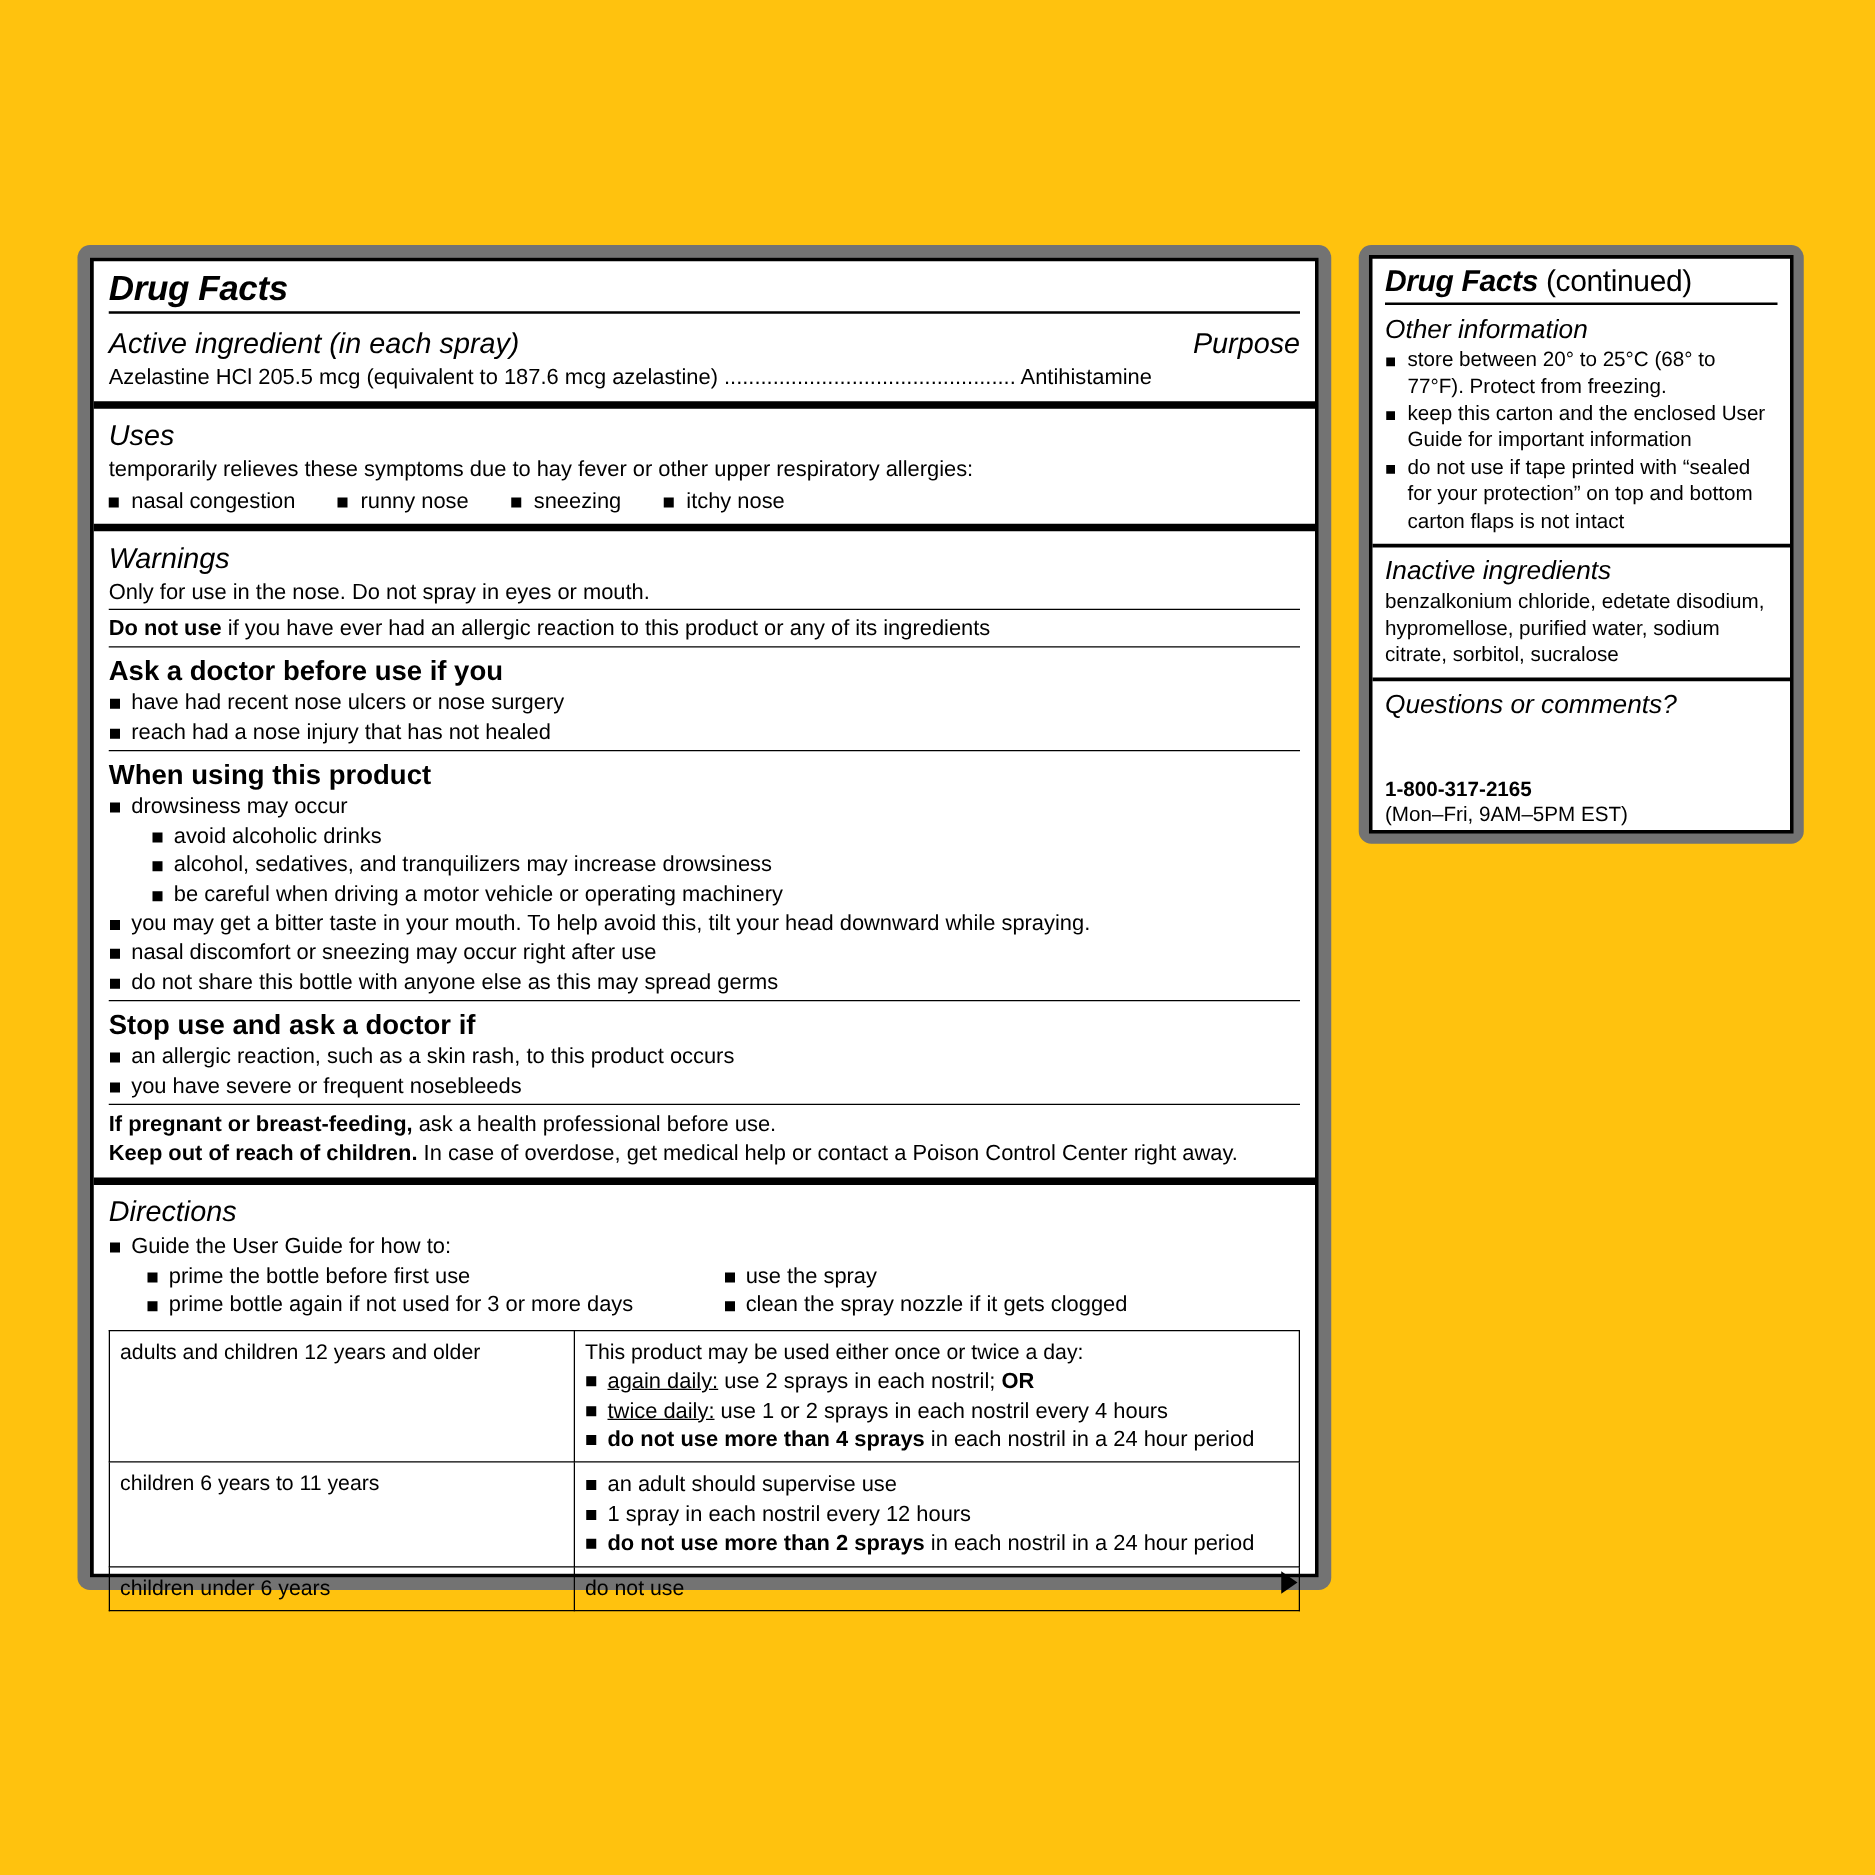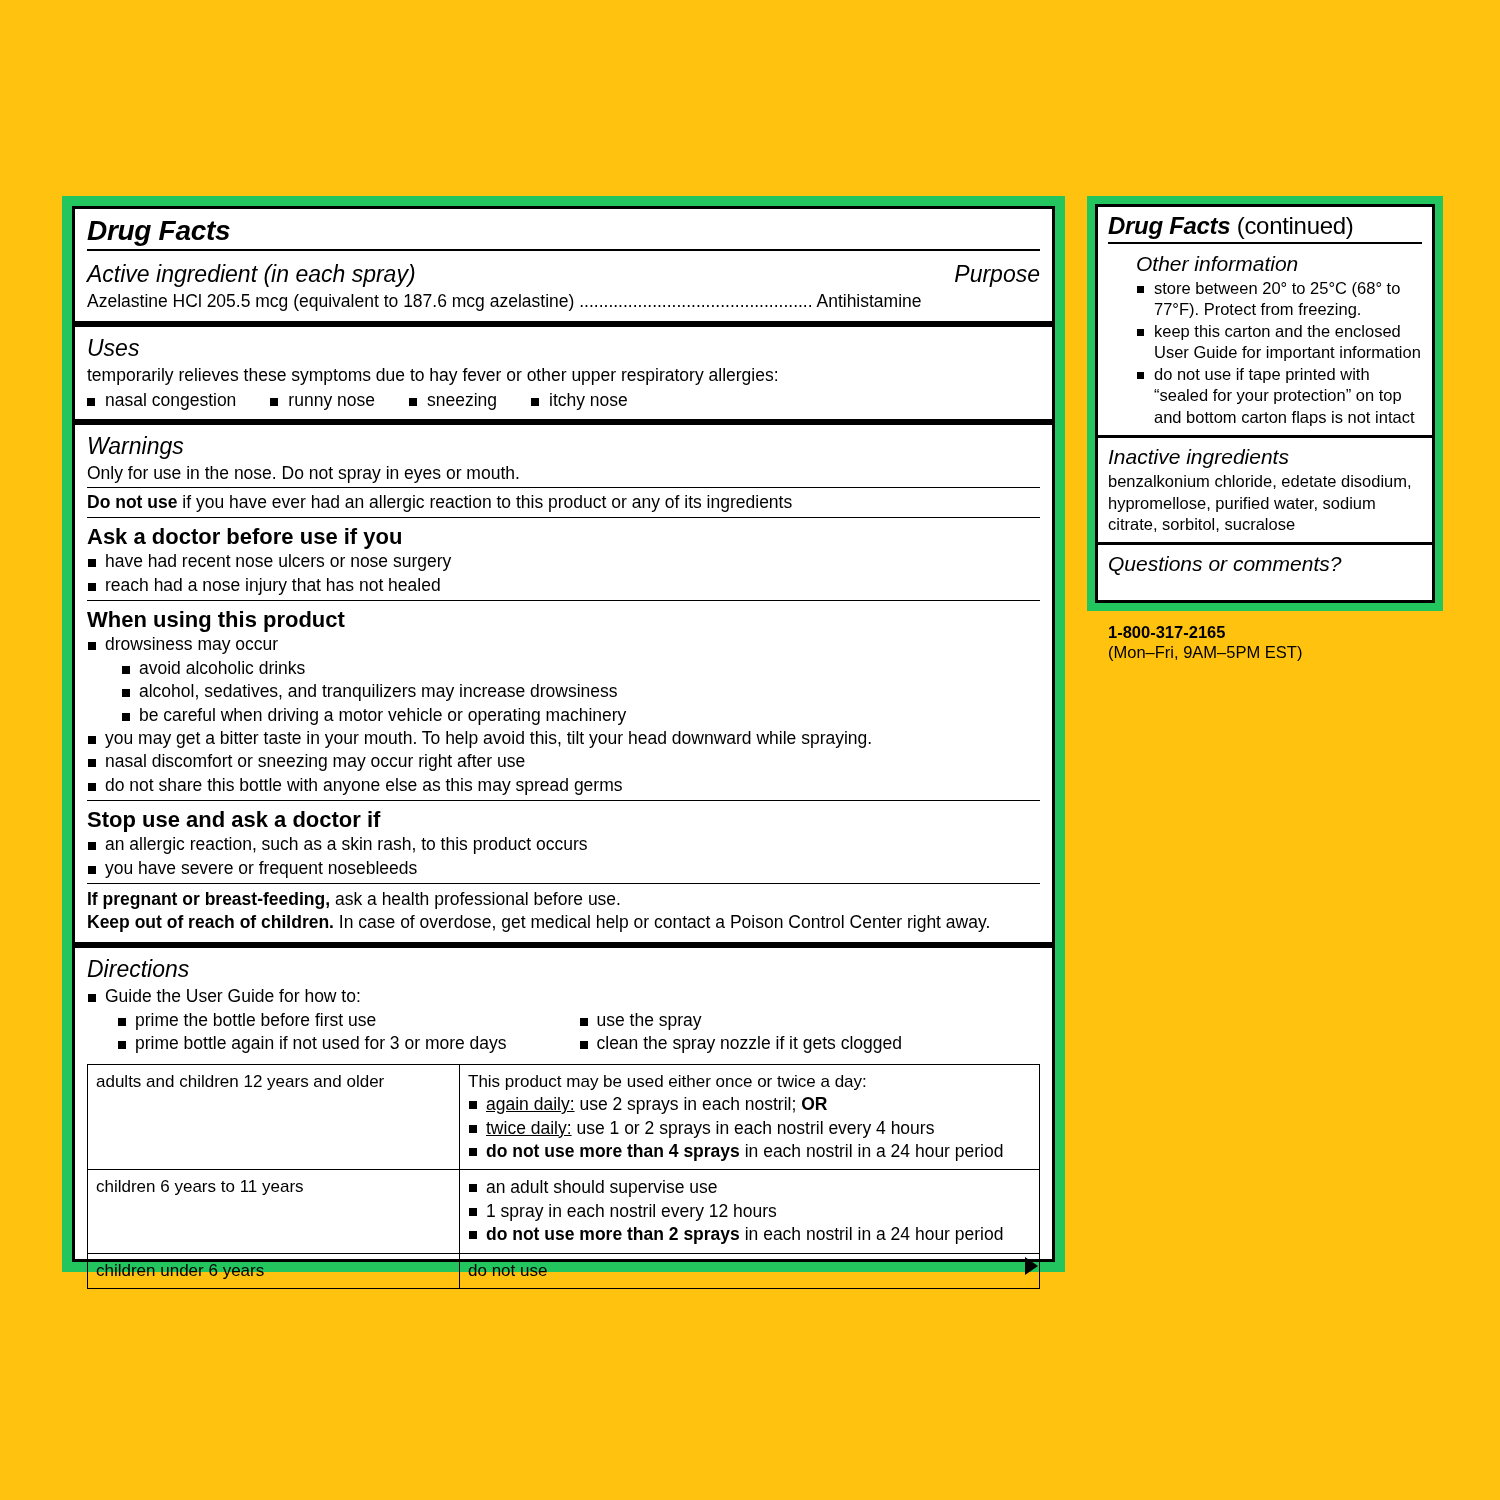--- a/index.html
+++ b/index.html
@@ -12,35 +12,36 @@
     background: #FFC20E;
     font-family: "Liberation Sans", sans-serif;
     color: #000;
     position: relative;
     overflow: hidden;
   }
 
   
   .panel {
     position: absolute;
-    background: #22c55e;
+    background: #737373;
     box-sizing: border-box;
+    border-radius: 10px;
   }
   #main-panel {
     left: 62px;
     top: 196px;
     width: 1003px;
     height: 1076px;
     padding: 10px;
   }
   #side-panel {
     left: 1087px;
     top: 196px;
     width: 356px;
-    height: 415px;
+    height: 479px;
     padding: 8px;
   }
   .inner {
     border: 3px solid #000;
     box-sizing: border-box;
     height: 100%;
     background: #fff;
   }
 
   
@@ -354,21 +355,21 @@
 
 <div class="panel" id="side-panel">
   <div class="inner">
 
     <div class="sec" style="padding-bottom:2px;">
       <div class="bigtitle titleline" style="margin-bottom:2px;">
         <span>Drug Facts</span><span class="normal"> (continued)</span>
       </div>
     </div>
 
-    <div class="sec" style="padding-top:2px;margin-left:28px;">
+    <div class="sec" style="padding-top:2px;">
       <div class="sechead">Other information</div>
       <ul class="bl">
         <li>store between 20° to 25°C (68° to 77°F). Protect from freezing.</li>
         <li>keep this carton and the enclosed User Guide for important information</li>
         <li>do not use if tape printed with “sealed for your protection” on top and bottom carton flaps is not intact</li>
       </ul>
     </div>
 
     <div class="rule-med"></div>
     <div class="sec">

